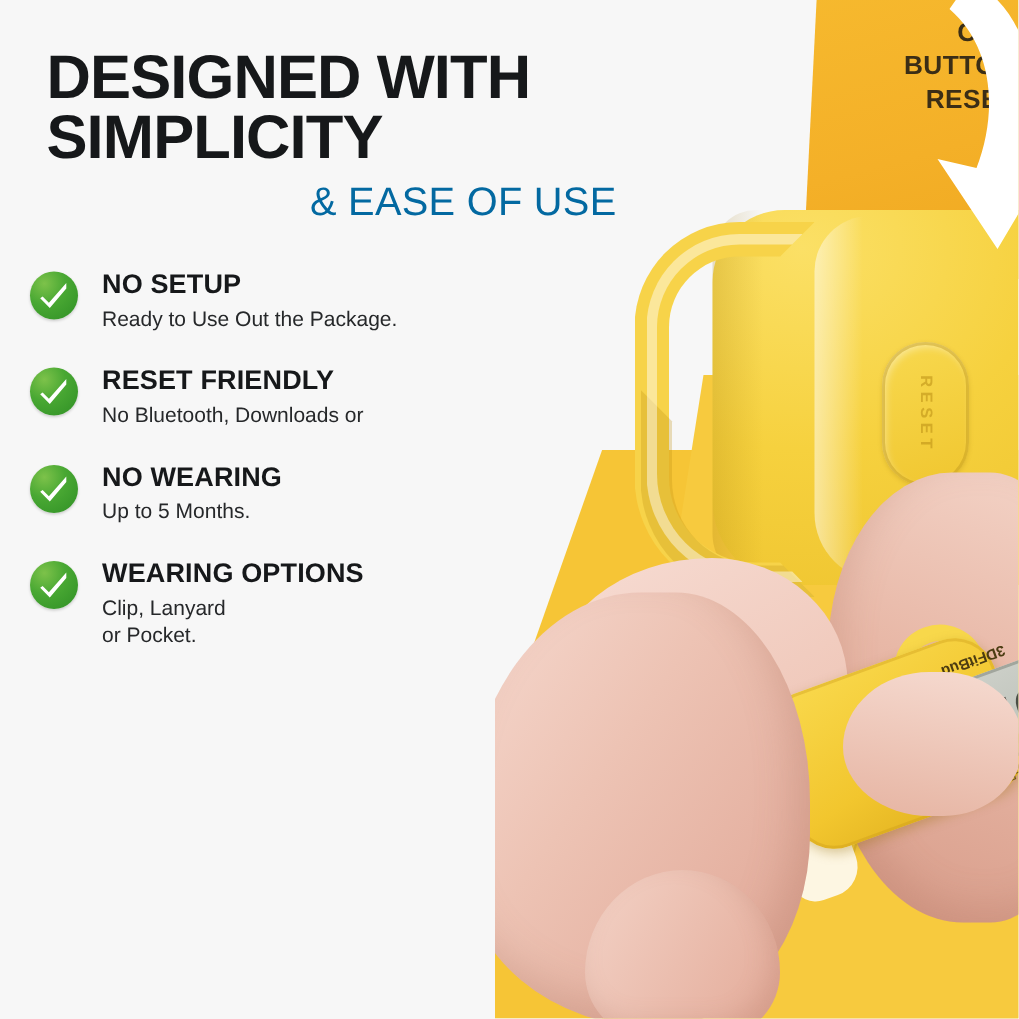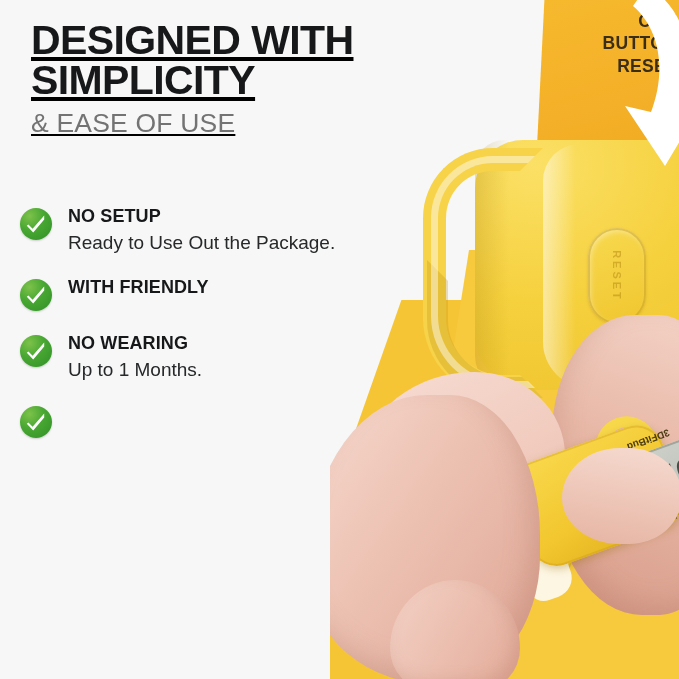--- a/index.html
+++ b/index.html
@@ -215,50 +215,51 @@
     width:70px;
     transform:rotate(180deg);
     font-size:6px; font-weight:bold;
     color:#6b551c; text-align:center;
     letter-spacing:.3px;
   }
 
   
   .content { position:absolute; left:0; top:0; width:420px; height:679px; }
 
-  .headline { position:absolute; left:31px; top:21px; width:380px;text-decoration:underline; }
+  .headline { position:absolute; left:31px; top:32px; width:380px; }
   .headline .l1, .headline .l2 {
     font-size:41px; font-weight:bold; line-height:0.97;
     letter-spacing:-0.6px; color:#16181a;
     white-space:nowrap;
   }
   .headline .l3 {
     margin-top:9px;
     font-size:26.5px; font-weight:normal; line-height:1;
-    letter-spacing:0.2px; color:#737373;
+    letter-spacing:0.2px; color:#0369a1;
     white-space:nowrap;
-  }
-
-  .features { position:absolute; left:20px; top:206px; width:400px; }
+    text-align:right;
+  }
+
+  .features { position:absolute; left:20px; top:179px; width:400px; }
   .feature { position:relative; display:flex; gap:16px; margin-bottom:22px; }
   .check-badge {
     flex:0 0 auto; width:32px; height:32px; margin-top:2px;
     border-radius:50%;
     background:radial-gradient(circle at 30% 25%, #7dc24a 0%, #49a833 42%, #2f8f25 100%);
     box-shadow:0 1px 2px rgba(0,0,0,.18);
     position:relative;
   }
   .check-badge svg { position:absolute; left:5px; top:5px; }
   .f-text { flex:1 1 auto; }
   .f-title {
     font-size:18px; font-weight:bold; letter-spacing:0.1px;
     color:#16181a; line-height:1.15; margin-bottom:3px;
   }
   .f-desc {
-    font-size:19px; font-weight:normal; line-height:1.33;
+    font-size:14px; font-weight:normal; line-height:1.33;
     color:#26282a;
   }
   .f-desc span { display:block; white-space:nowrap; }
 </style>
 </head>
 <body>
 
 <div id="infographic">
 
   <div class="photo-stage">
@@ -339,40 +340,48 @@
             </div>
           </div>
         </div>
         <div class="feature">
           <div class="check-badge">
             <svg width="22" height="22" viewBox="0 0 22 22">
               <path d="M3.4,11.6 L7.6,15.8 L19.2,2.6 L19.2,6.4 L8.2,19.4 L1.8,12.8 Z" fill="#ffffff"></path>
             </svg>
           </div>
           <div class="f-text">
-            <div class="f-title">WITH FRIENDLY</div>
+            <div class="f-title">RESET FRIENDLY</div>
             <div class="f-desc">
+              <span>No Bluetooth, Downloads or</span>
             </div>
           </div>
         </div>
         <div class="feature">
           <div class="check-badge">
             <svg width="22" height="22" viewBox="0 0 22 22">
               <path d="M3.4,11.6 L7.6,15.8 L19.2,2.6 L19.2,6.4 L8.2,19.4 L1.8,12.8 Z" fill="#ffffff"></path>
             </svg>
           </div>
           <div class="f-text">
             <div class="f-title">NO WEARING</div>
             <div class="f-desc">
-              <span>Up to 1 Months.</span>
+              <span>Up to 5 Months.</span>
             </div>
           </div>
         </div>
         <div class="feature">
           <div class="check-badge">
             <svg width="22" height="22" viewBox="0 0 22 22">
               <path d="M3.4,11.6 L7.6,15.8 L19.2,2.6 L19.2,6.4 L8.2,19.4 L1.8,12.8 Z" fill="#ffffff"></path>
             </svg>
           </div>
+          <div class="f-text">
+            <div class="f-title">WEARING OPTIONS</div>
+            <div class="f-desc">
+              <span>Clip, Lanyard</span>
+              <span>or Pocket.</span>
+            </div>
+          </div>
         </div>
       </div>
   </div>
 </div>
 
 </body></html>

